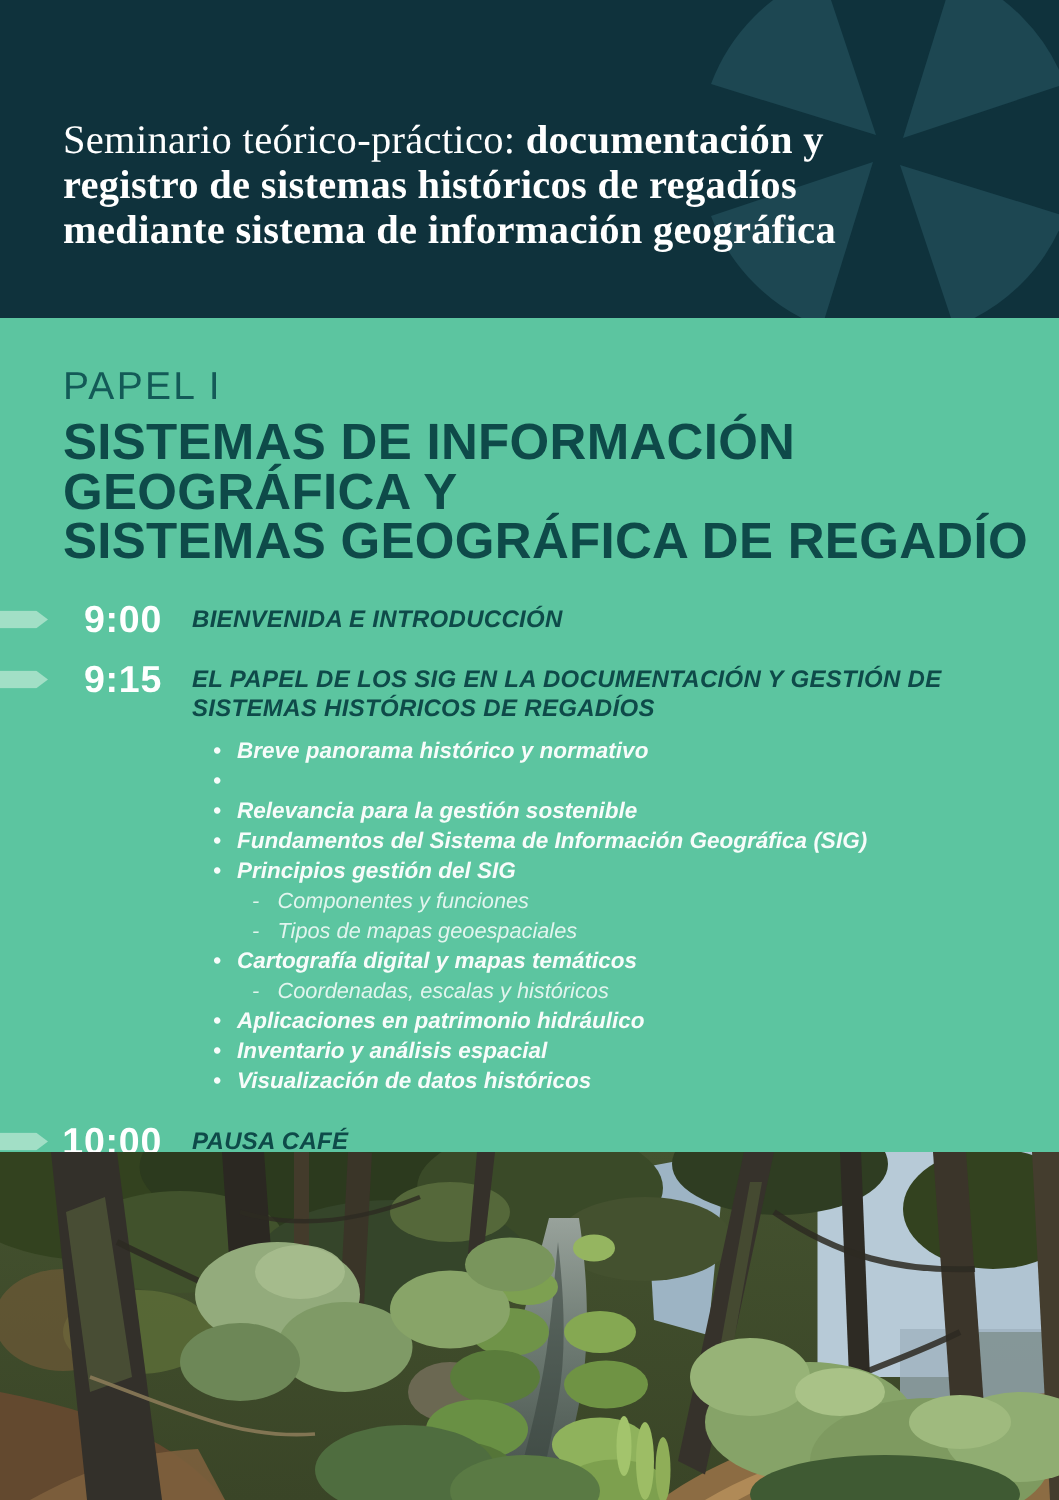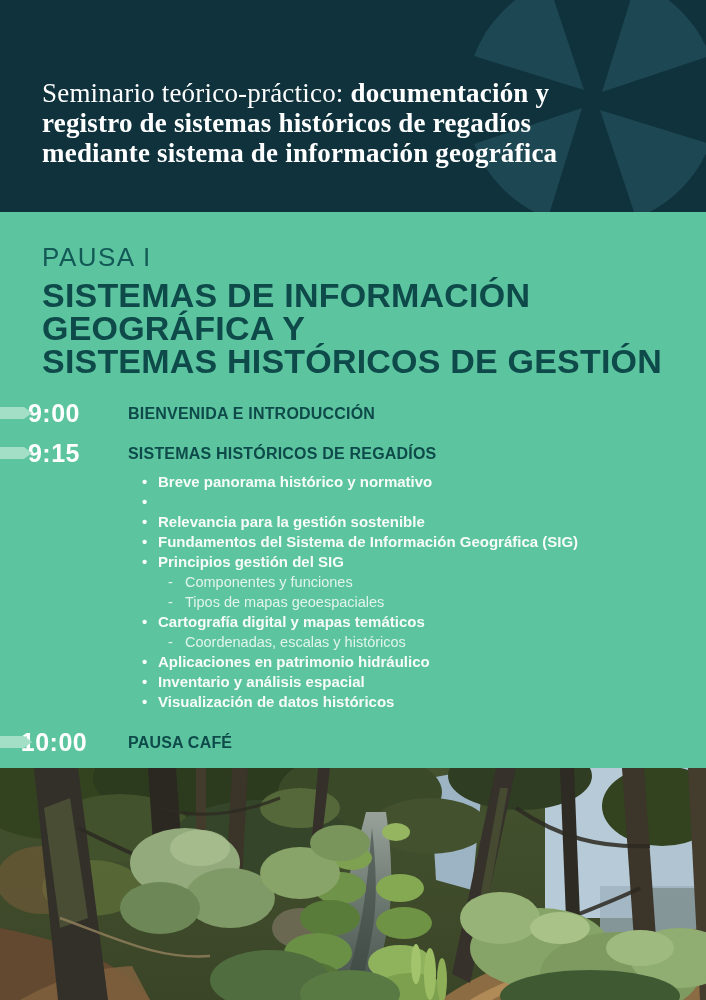--- a/index.html
+++ b/index.html
@@ -35,24 +35,24 @@
   .block-title{margin-left:42px;margin-top:7px;color:var(--teal);font-weight:bold;
     font-size:34px;line-height:33px;letter-spacing:0.2px;}
   .schedule{margin-top:22px;}
   .row{position:relative;display:flex;align-items:flex-start;margin-bottom:14px;}
   .row.last{margin-top:17px;margin-bottom:0;}
   .arrow{
     position:absolute;left:0;top:7px;width:32px;height:12px;background:var(--arrow);
     clip-path:polygon(0 0,75% 0,100% 50%,75% 100%,0 100%);
   }
   .time{
-    flex:0 0 108px;text-align:center;color:#ffffff;font-weight:bold;
+    flex:0 0 108px;text-align:right;color:#ffffff;font-weight:bold;
     font-size:25px;line-height:26px;letter-spacing:0.5px;
   }
-  .row-body{margin-left:20px;padding-top:4px;max-width:500px;}
+  .row-body{margin-left:20px;padding-top:4px;max-width:500px;font-style:italic;}
   .row-title-line{
     color:var(--teal);font-weight:bold;font-size:16px;line-height:19px;letter-spacing:0.2px;
   }
   .items{margin-top:9px;}
   .item,.sub-item{display:flex;line-height:20px;}
   .item{padding-left:14px;color:var(--white-text);font-weight:bold;font-size:15px;}
   .sub-item{padding-left:40px;color:var(--sub-text);font-weight:normal;font-size:14.5px;}
   .item .marker{width:16px;flex:0 0 16px;}
   .sub-item .marker{width:17px;flex:0 0 17px;}
   
@@ -76,43 +76,44 @@
       </g>
     </svg>
     <div class="header-title">
       <span>Seminario teórico-práctico: </span><span class="bold">documentación y</span><br>
       <span class="bold">registro de sistemas históricos de regadíos</span><br>
       <span class="bold">mediante sistema de información geográfica</span>
     </div>
   </div>
 
   <div class="green">
-    <div class="block-label">PAUSA I</div>
+    <div class="block-label">PAPEL I</div>
     <div class="block-title">
       <div>SISTEMAS DE INFORMACIÓN GEOGRÁFICA Y</div>
-      <div>SISTEMAS HISTÓRICOS DE GESTIÓN</div>
+      <div>SISTEMAS GEOGRÁFICA DE REGADÍO</div>
     </div>
 
     <div class="schedule">
       <div class="row">
         <span class="arrow"></span>
         <div class="time">9:00</div>
         <div class="row-body">
           <div class="row-title">
               <div class="row-title-line">BIENVENIDA E INTRODUCCIÓN</div>
             </div>
 
         </div>
       </div>
 
       <div class="row">
         <span class="arrow"></span>
         <div class="time">9:15</div>
         <div class="row-body">
           <div class="row-title">
+              <div class="row-title-line">EL PAPEL DE LOS SIG EN LA DOCUMENTACIÓN Y GESTIÓN DE</div>
               <div class="row-title-line">SISTEMAS HISTÓRICOS DE REGADÍOS</div>
             </div>
           <div class="items">
               <div class="item">
                 <span class="marker">•</span>
                 <span>Breve panorama histórico y normativo</span>
               </div>
               <div class="item">
                 <span class="marker">•</span>
               </div>

